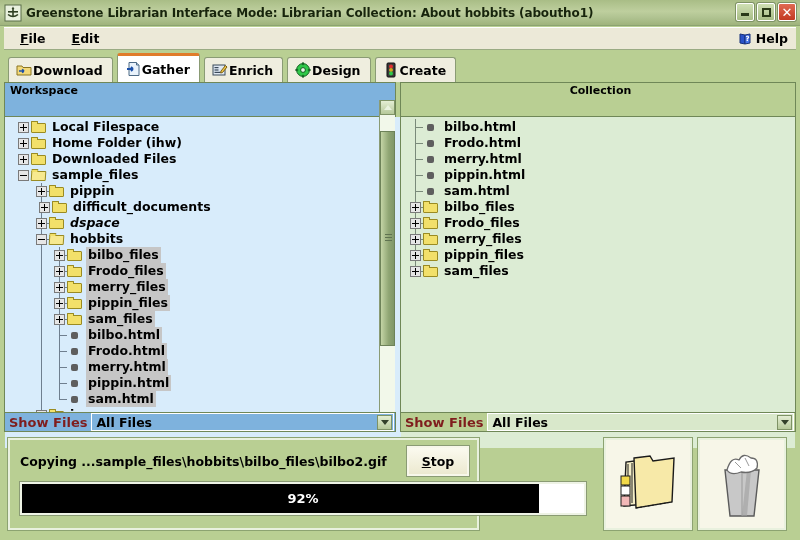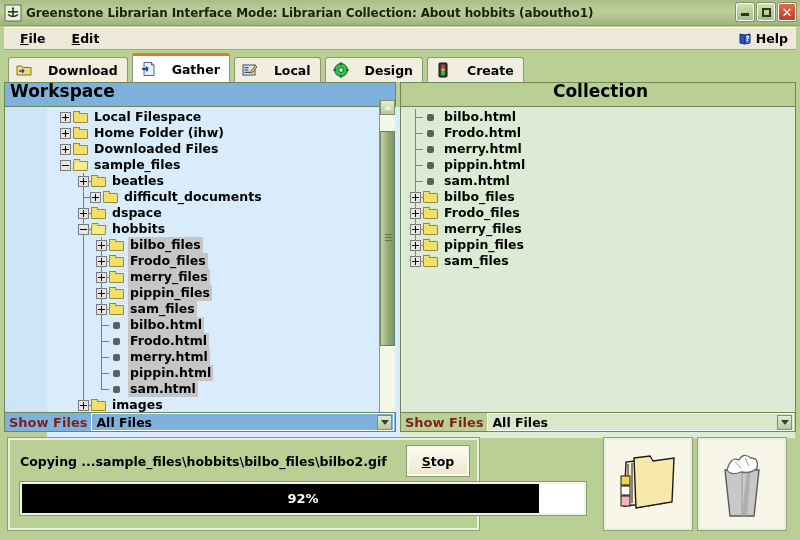--- a/index.html
+++ b/index.html
@@ -69,21 +69,21 @@
 
   
   .tabstrip{
     position:absolute;left:4px;top:50px;width:792px;height:32px;
     background:#b9cf93;
     display:flex;align-items:flex-end;
     box-sizing:border-box;
   }
   .tab{
     height:25px;margin-left:4px;
-    display:flex;align-items:center;gap:16px;
+    display:flex;align-items:center;gap:1px;
     padding:0 9px 0 7px;
     background:#efeedf;
     border:1px solid #8a9b74;
     border-bottom:none;
     border-radius:3px 3px 0 0;
     font-size:12.5px;font-weight:bold;color:#000;
     box-sizing:border-box;
     cursor:default;
   }
   .tab.active{
@@ -98,32 +98,32 @@
 
   
   .pane{
     position:absolute;top:82px;height:350px;
     box-sizing:border-box;
     border:1px solid #6f8757;
   }
   .pane-left{left:4px;width:392px;background:#cfe5f7;}
   .pane-right{left:400px;width:396px;background:#d6e9cd;}
   .pane-head{
-    height:24px;line-height:16px;
-    font-size:17px;font-weight:bold;color:#000;
+    height:34px;line-height:16px;
+    font-size:11px;font-weight:bold;color:#000;
     padding-left:5px;box-sizing:border-box;
     border-bottom:1px solid #6f8757;
   }
   .pane-left .pane-head{background:#7eb2dd;}
   .pane-right .pane-head{background:#b9cf93;text-align:center;}
   .tree{
     position:relative;overflow:hidden;
     box-sizing:border-box;
   }
-  .pane-left .tree{width:464px;height:331px;background:#d8ecfb;margin-left:42px;}
+  .pane-left .tree{width:464px;height:331px;background:#d8ecfb;}
   .pane-right .tree{width:394px;height:331px;background:#dcecd4;}
 
   .row{
     position:absolute;left:0;height:16px;line-height:16px;
     white-space:nowrap;font-size:12.5px;font-weight:bold;color:#000;
     display:flex;align-items:center;
   }
   .row .lbl{padding:0 2px;}
   .row.sel .lbl{background:#c6c6c6;}
   .handle{
@@ -333,21 +333,21 @@
     <div class="tab">
       <span class="tabicon">
         <svg width="16" height="16" viewBox="0 0 16 16">
           <rect x="1" y="3" width="12" height="10" fill="#dfe8f2" stroke="#3b4a5a"></rect>
           <rect x="2.5" y="5" width="4" height="1.2" fill="#3b4a5a"></rect>
           <rect x="2.5" y="7.4" width="4" height="1.2" fill="#3b4a5a"></rect>
           <rect x="2.5" y="9.8" width="6" height="1.2" fill="#3b4a5a"></rect>
           <path d="M9 9 L13.5 3.5 L15 5 L10.5 10.5 L8.6 11 Z" fill="#f2c84a" stroke="#7a5f12"></path>
         </svg>
       </span>
-      <span>Local</span>
+      <span>Enrich</span>
     </div>
 
     <div class="tab">
       <span class="tabicon">
         <svg width="16" height="16" viewBox="0 0 16 16">
           <circle cx="8" cy="8" r="6.4" fill="#2fc94a" stroke="#0f5c1e" stroke-width="1"></circle>
           <circle cx="8" cy="8" r="2.4" fill="#e7f8e9" stroke="#0f5c1e"></circle>
           <g fill="#0f5c1e">
             <rect x="7.3" y="0.2" width="1.4" height="3"></rect>
             <rect x="7.3" y="12.8" width="1.4" height="3"></rect>
@@ -418,30 +418,30 @@
           <span class="folder open">
             <i></i>
           </span>
           <span class="lbl">sample_files</span>
         </div>
         <div class="row" style="top: 66px; left: 31px;">
           <span class="handle plus"></span>
           <span class="folder">
             <i></i>
           </span>
-          <span class="lbl">beatles</span>
-        </div>
-        <div class="row" style="top: 82px; left: 43px;">
+          <span class="lbl">pippin</span>
+        </div>
+        <div class="row" style="top: 82px; left: 34px;">
           <span class="handle plus"></span>
           <span class="folder">
             <i></i>
           </span>
           <span class="lbl">difficult_documents</span>
         </div>
-        <div class="row" style="top: 98px; left: 31px;">
+        <div class="row" style="top: 98px; left: 31px; font-style: italic;">
           <span class="handle plus"></span>
           <span class="folder">
             <i></i>
           </span>
           <span class="lbl">dspace</span>
         </div>
         <div class="row" style="top: 114px; left: 31px;">
           <span class="handle"></span>
           <span class="folder open">
             <i></i>

